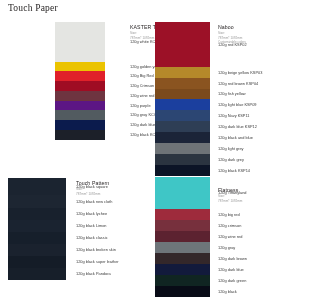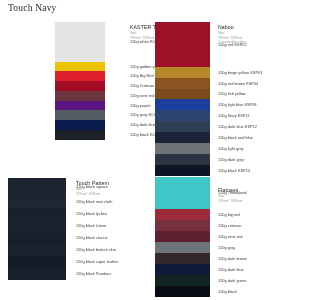--- a/index.html
+++ b/index.html
@@ -74,21 +74,21 @@
     line-height: 1;
     position: absolute;
     left: 0;
   }
 </style>
 </head>
 <body>
 
 <div class="page">
 
-  <div class="page-title">Touch Navy</div>
+  <div class="page-title">Touch Paper</div>
 
   <div class="section" style="left:55px; top:22px; width:245px; height:140px;">
     <div class="swatch-stack" style="width:50px;" id="stack-0">
         <div class="swatch" style="background: rgb(228, 229, 226); height: 40px;"></div>
         <div class="swatch" style="background: rgb(235, 195, 0); height: 9px;"></div>
         <div class="swatch" style="background: rgb(224, 32, 42); height: 10px;"></div>
         <div class="swatch" style="background: rgb(159, 12, 35); height: 10px;"></div>
         <div class="swatch" style="background: rgb(110, 52, 64); height: 10px;"></div>
         <div class="swatch" style="background: rgb(92, 22, 132); height: 9px;"></div>
         <div class="swatch" style="background: rgb(82, 91, 96); height: 10px;"></div>

